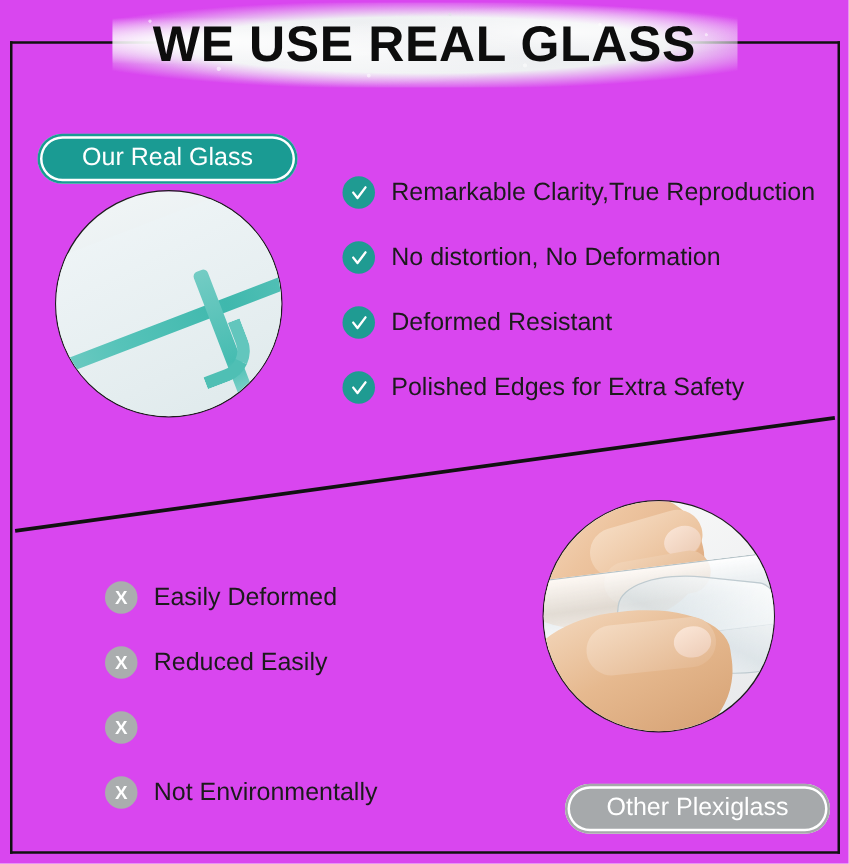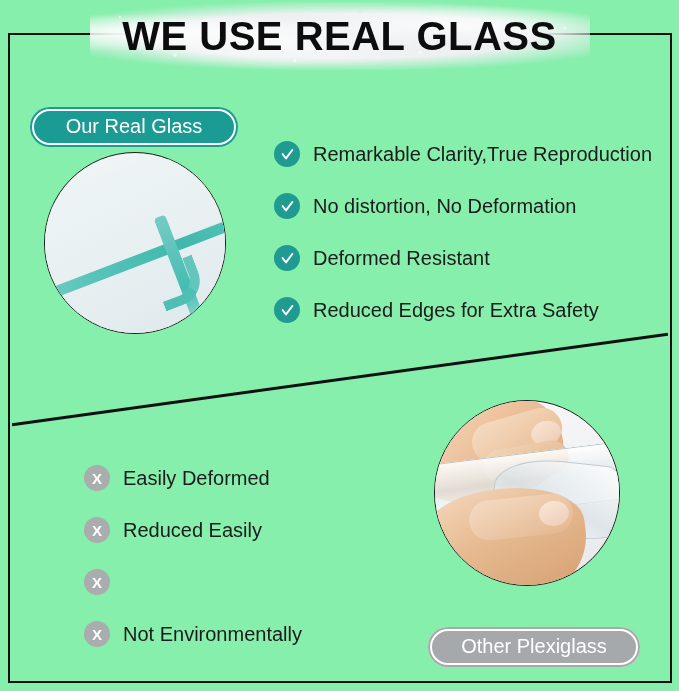--- a/index.html
+++ b/index.html
@@ -7,21 +7,21 @@
     padding: 0;
     background: #ffffff;
   }
   body {
     font-family: "Liberation Sans", sans-serif;
   }
   #page {
     position: relative;
     width: 679px;
     height: 691px;
-    background: #86efac;
+    background: #d946ef;
     overflow: hidden;
   }
 
   
   .frame-line {
     position: absolute;
     background: #111111;
   }
   #frame-top-left  { left: 8px;  top: 33px;  width: 160px; height: 2px; }
   #frame-top-right { left: 534px; top: 33px; width: 138px; height: 2px; }
@@ -103,21 +103,21 @@
   }
   #badge-our-glass {
     left: 30px;
     top: 107px;
     width: 208px;
     height: 40px;
     background: #1a9b93;
     box-shadow: inset 0 0 0 2px #1a9b93, inset 0 0 0 4px #ffffff;
   }
   #badge-other-plexiglass {
-    left: 428px;
+    left: 452px;
     top: 627px;
     width: 212px;
     height: 40px;
     background: #a6a9ab;
     box-shadow: inset 0 0 0 2px #a6a9ab, inset 0 0 0 4px #ffffff;
   }
 
   
   .photo-circle {
     position: absolute;
@@ -377,21 +377,21 @@
           </svg>
       </span>
       <span class="feature-label">Deformed Resistant</span>
     </div>
     <div class="feature-row">
       <span class="feature-icon check">
         <svg width="17" height="17" viewBox="0 0 17 17">
             <path d="M3.6 8.1 L7 12.4 L13.4 3.9" fill="none" stroke="#ffffff" stroke-width="1.9" stroke-linecap="round" stroke-linejoin="round"></path>
           </svg>
       </span>
-      <span class="feature-label">Reduced Edges for Extra Safety</span>
+      <span class="feature-label">Polished Edges for Extra Safety</span>
     </div>
   </div>
 
   <div class="feature-list" id="list-drawbacks">
     <div class="feature-row">
       <span class="feature-icon cross">X</span>
       <span class="feature-label">Easily Deformed</span>
     </div>
     <div class="feature-row">
       <span class="feature-icon cross">X</span>

